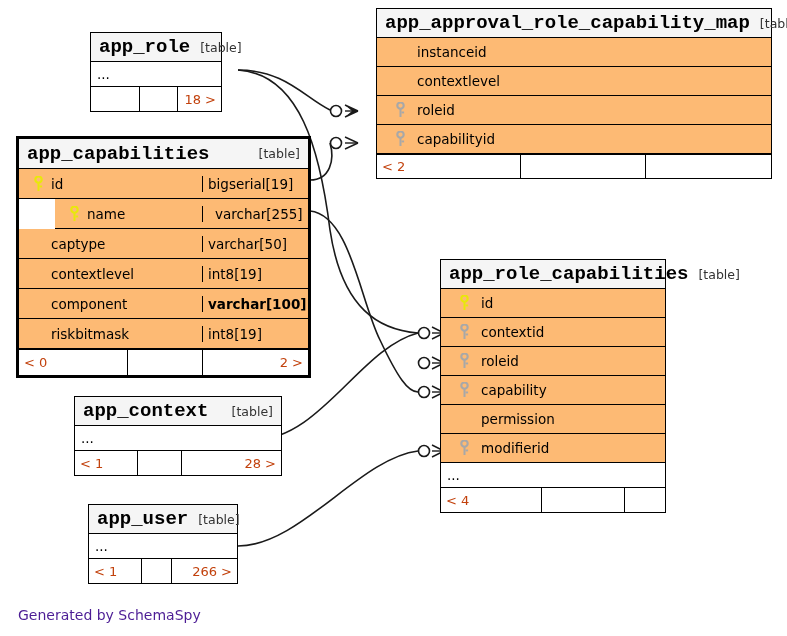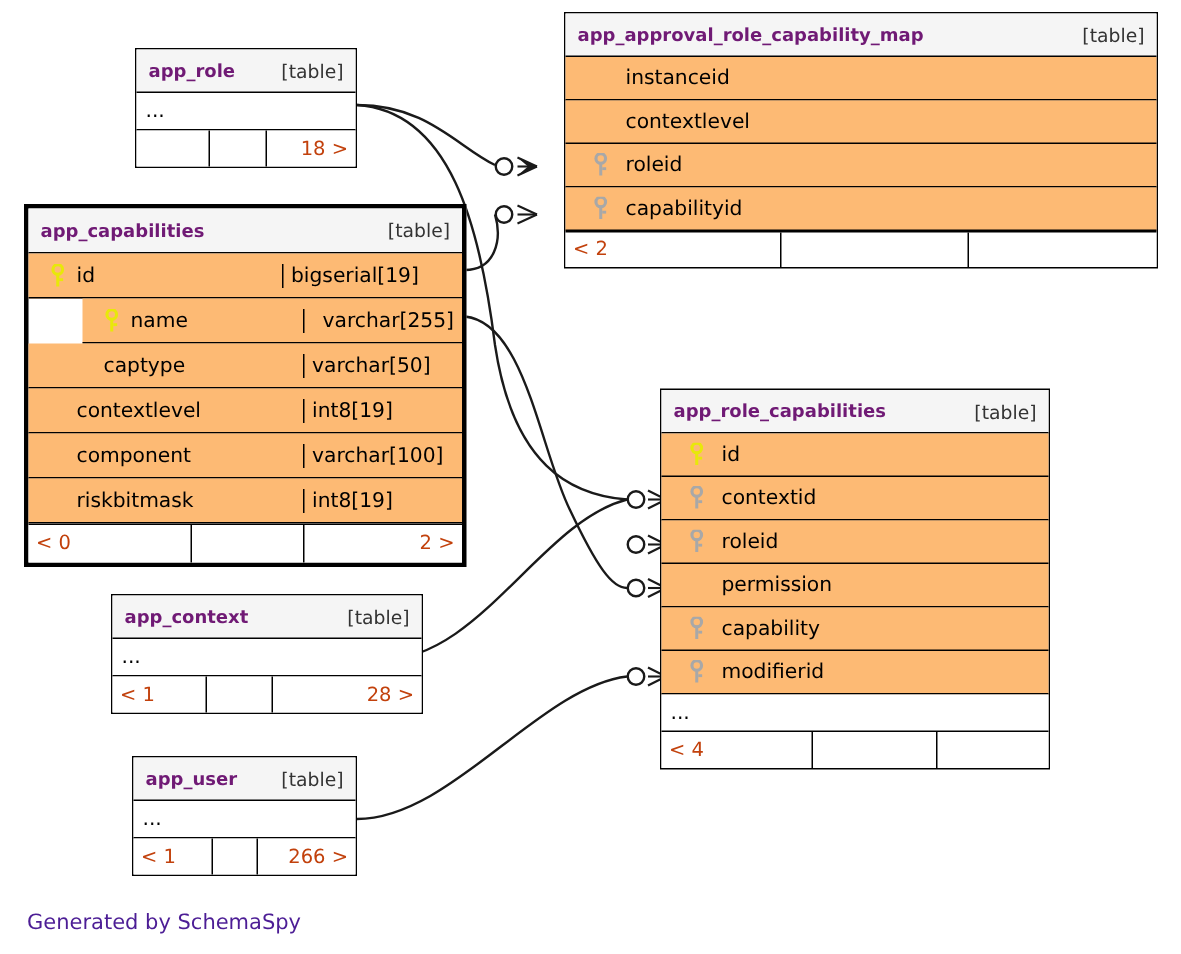--- a/index.html
+++ b/index.html
@@ -43,23 +43,24 @@
     border-bottom: 1px solid #000000;
     display: flex;
     align-items: center;
     justify-content: space-between;
     box-sizing: border-box;
     padding: 0 8px;
     height: 29px;
   }
   .tname {
     font-weight: bold;
-    font-size: 12px;
-    color: #701a75;
+    font-size: 19px;
+    color: #000000;
     white-space: nowrap;
+    font-family: Liberation Mono, monospace;
   }
   .ttag {
     font-size: 12.5px;
     color: #333333;
     white-space: nowrap;
     padding-left: 10px;
   }
   .trow {
     display: flex;
     align-items: center;
@@ -187,21 +188,21 @@
       <line x1="432" y1="398" x2="444" y2="392" stroke="#1a1a1a" stroke-width="1.4"></line>
       <line x1="432" y1="392" x2="444" y2="392" stroke="#1a1a1a" stroke-width="1.4"></line>
 
       <circle cx="424" cy="451" r="5.5" fill="#ffffff" stroke="#1a1a1a" stroke-width="1.6"></circle>
       <line x1="432" y1="445" x2="444" y2="451" stroke="#1a1a1a" stroke-width="1.4"></line>
       <line x1="432" y1="457" x2="444" y2="451" stroke="#1a1a1a" stroke-width="1.4"></line>
       <line x1="432" y1="451" x2="444" y2="451" stroke="#1a1a1a" stroke-width="1.4"></line>
     </g>
   </svg>
 
-  <div class="table-box" style="left:90px; top:32px; width:148px;">
+  <div class="table-box" style="left:90px; top:32px; width:132px;">
     <div class="thead">
       <span class="tname">app_role</span>
       <span class="ttag">[table]</span>
     </div>
     <div class="ellipsis-row">...</div>
     <div class="footrow">
       <div class="footcell left" style="width:48px;"></div>
       <div class="footcell left" style="width:38px;"></div>
       <div class="footcell right" style="flex:1;">18 &gt;</div>
     </div>
@@ -267,77 +268,77 @@
       <div class="cell-name">
         <span class="keyslot">
           <svg width="9" height="16" viewBox="0 0 9 16">
               <circle cx="4.5" cy="3.6" r="3.2" fill="none" stroke="#e8e80a" stroke-width="2.1"></circle>
               <rect x="3.5" y="6" width="2" height="9" fill="#e8e80a"></rect>
               <rect x="5.5" y="9.5" width="2.6" height="1.9" fill="#e8e80a"></rect>
             </svg>
         </span>
         <span class="colname">id</span>
       </div>
-      <div class="cell-type" style="width:120px;">bigserial[19]</div>
+      <div class="cell-type" style="width:106px;">bigserial[19]</div>
     </div>
 
     <div class="trow" style="height:30px;margin-left:36px;">
       <div class="cell-name">
         <span class="keyslot">
           <svg width="9" height="16" viewBox="0 0 9 16">
               <circle cx="4.5" cy="3.6" r="3.2" fill="none" stroke="#e8e80a" stroke-width="2.1"></circle>
               <rect x="3.5" y="6" width="2" height="9" fill="#e8e80a"></rect>
               <rect x="5.5" y="9.5" width="2.6" height="1.9" fill="#e8e80a"></rect>
             </svg>
         </span>
         <span class="colname">name</span>
       </div>
       <div class="cell-type" style="width:106px;padding-left:12px;">varchar[255]</div>
     </div>
 
-    <div class="trow" style="height:30px;padding-left:18px;">
+    <div class="trow" style="height:30px;">
       <div class="cell-name">
         <span class="keyslot"></span>
         <span class="colname">captype</span>
       </div>
       <div class="cell-type" style="width:106px;">varchar[50]</div>
     </div>
 
     <div class="trow" style="height:30px;">
       <div class="cell-name">
         <span class="keyslot"></span>
         <span class="colname">contextlevel</span>
       </div>
       <div class="cell-type" style="width:106px;">int8[19]</div>
     </div>
 
     <div class="trow" style="height:30px;text-align:right;">
       <div class="cell-name">
         <span class="keyslot"></span>
         <span class="colname">component</span>
       </div>
-      <div class="cell-type" style="width:106px;">varchar[100]</div>
+      <div class="cell-type" style="width:106px;font-weight:bold;">varchar[100]</div>
     </div>
 
     <div class="trow" style="height:30px;">
       <div class="cell-name">
         <span class="keyslot"></span>
         <span class="colname">riskbitmask</span>
       </div>
       <div class="cell-type" style="width:106px;">int8[19]</div>
     </div>
 
     <div class="footrow" style="height:26px; border-top:1px solid #000;">
       <div class="footcell left" style="width:108px;">&lt; 0</div>
       <div class="footcell left" style="width:75px;"></div>
       <div class="footcell right" style="flex:1;">2 &gt;</div>
     </div>
   </div>
 
-  <div class="table-box" style="left:440px; top:259px; width:260px;">
+  <div class="table-box" style="left:440px; top:259px; width:226px;">
     <div class="thead">
       <span class="tname">app_role_capabilities</span>
       <span class="ttag">[table]</span>
     </div>
 
     <div class="trow">
       <div class="cell-name">
         <span class="keyslot wide">
           <svg width="9" height="16" viewBox="0 0 9 16">
               <circle cx="4.5" cy="3.6" r="3.2" fill="none" stroke="#e8e80a" stroke-width="2.1"></circle>
@@ -370,35 +371,35 @@
               <rect x="3.5" y="6" width="2" height="9" fill="#a8a8a8"></rect>
               <rect x="5.5" y="9.5" width="2.6" height="1.9" fill="#a8a8a8"></rect>
             </svg>
         </span>
         <span class="colname">roleid</span>
       </div>
     </div>
 
     <div class="trow">
       <div class="cell-name">
+        <span class="keyslot wide">
+          <svg width="9" height="16" viewBox="0 0 9 16">
+              <circle cx="4.5" cy="3.6" r="3.2" fill="none" stroke="#a8a8a8" stroke-width="2.1"></circle>
+              <rect x="3.5" y="6" width="2" height="9" fill="#a8a8a8"></rect>
+              <rect x="5.5" y="9.5" width="2.6" height="1.9" fill="#a8a8a8"></rect>
+            </svg>
+        </span>
+        <span class="colname">capability</span>
+      </div>
+    </div>
+
+    <div class="trow">
+      <div class="cell-name">
         <span class="keyslot wide"></span>
         <span class="colname">permission</span>
-      </div>
-    </div>
-
-    <div class="trow">
-      <div class="cell-name">
-        <span class="keyslot wide">
-          <svg width="9" height="16" viewBox="0 0 9 16">
-              <circle cx="4.5" cy="3.6" r="3.2" fill="none" stroke="#a8a8a8" stroke-width="2.1"></circle>
-              <rect x="3.5" y="6" width="2" height="9" fill="#a8a8a8"></rect>
-              <rect x="5.5" y="9.5" width="2.6" height="1.9" fill="#a8a8a8"></rect>
-            </svg>
-        </span>
-        <span class="colname">capability</span>
       </div>
     </div>
 
     <div class="trow">
       <div class="cell-name">
         <span class="keyslot wide">
           <svg width="9" height="16" viewBox="0 0 9 16">
               <circle cx="4.5" cy="3.6" r="3.2" fill="none" stroke="#a8a8a8" stroke-width="2.1"></circle>
               <rect x="3.5" y="6" width="2" height="9" fill="#a8a8a8"></rect>
               <rect x="5.5" y="9.5" width="2.6" height="1.9" fill="#a8a8a8"></rect>

